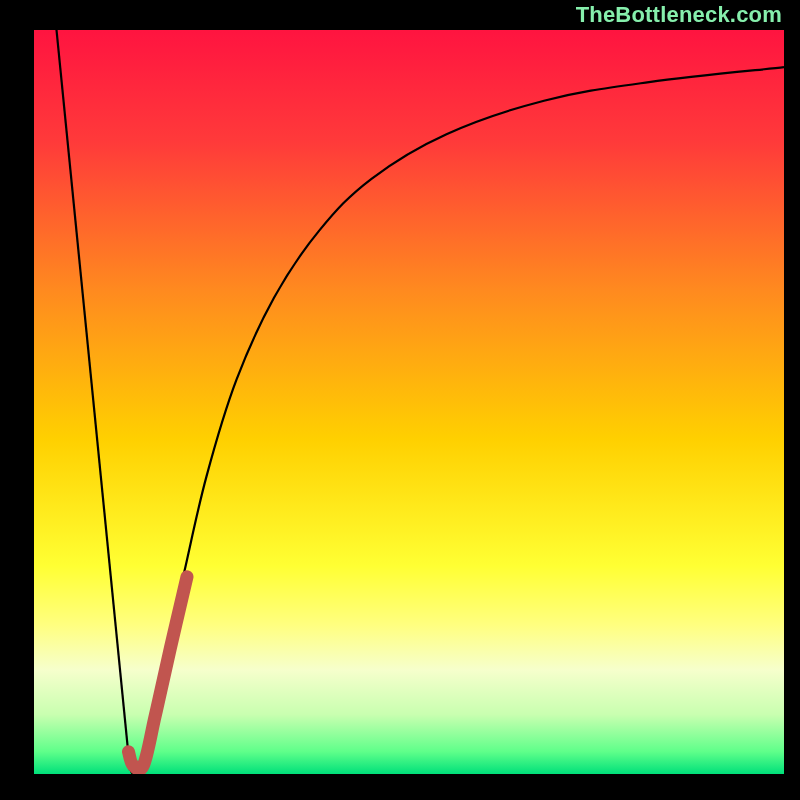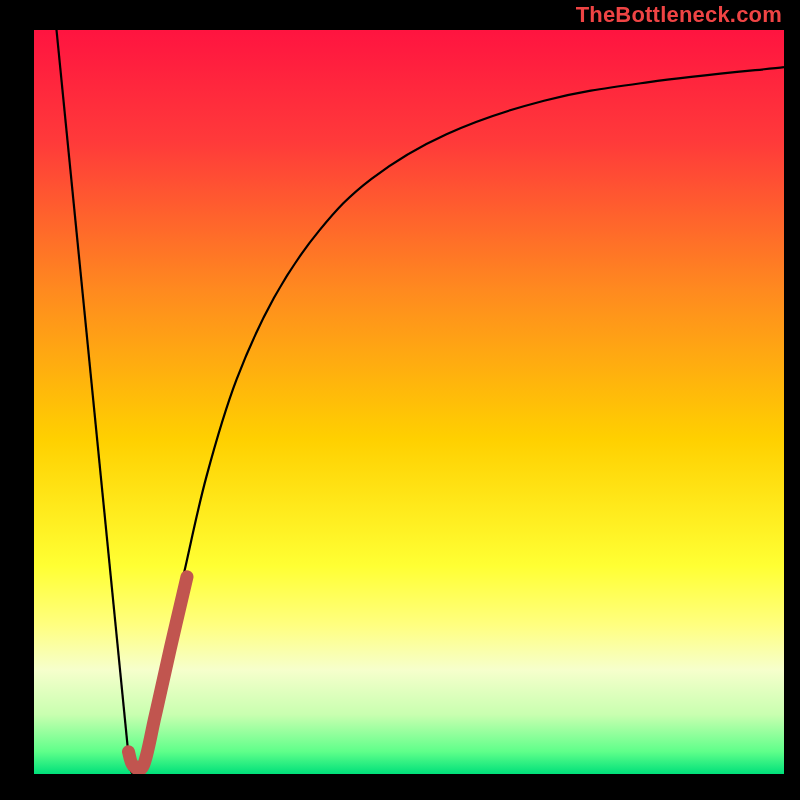--- a/index.html
+++ b/index.html
@@ -26,21 +26,21 @@
     position: absolute;
     left: 0; top: 0; right: 0; bottom: 0;
   }
   .watermark {
     position: absolute;
     top: 2px;
     right: 18px;
     font-family: Arial, Helvetica, sans-serif;
     font-size: 22px;
     font-weight: 600;
-    color: #ef4444;
+    color: #86efac;
     letter-spacing: 0.2px;
     user-select: none;
   }
   svg { position: absolute; left: 0; top: 0; }
 </style>
 </head>
 <body>
 
 <div class="frame">
   <div class="plot" id="plot" style="left: 34px; top: 30px; width: 750px; height: 744px;">

